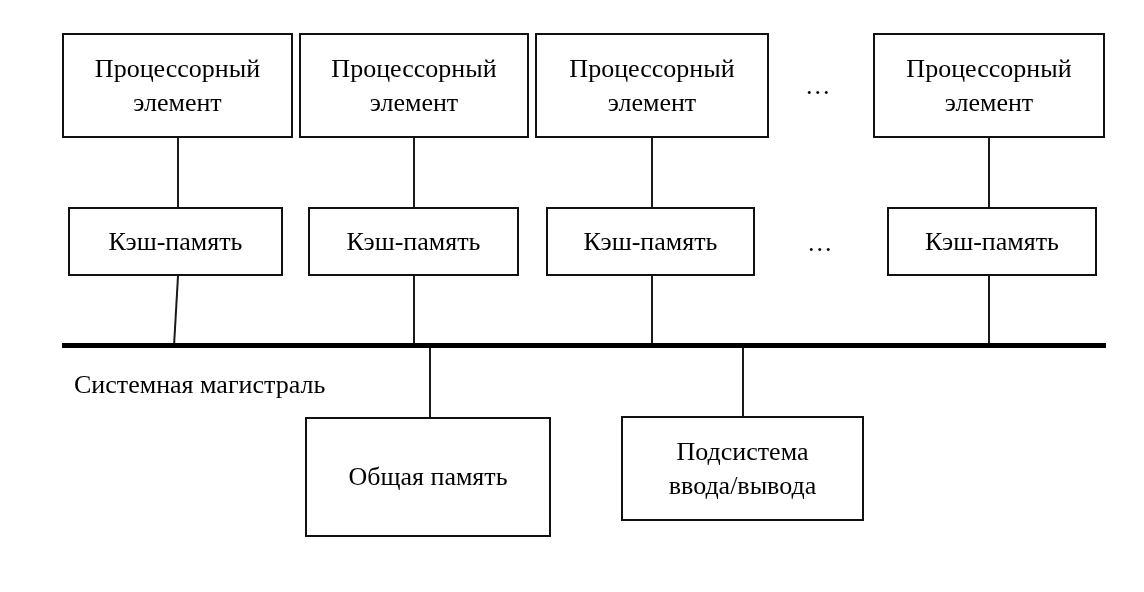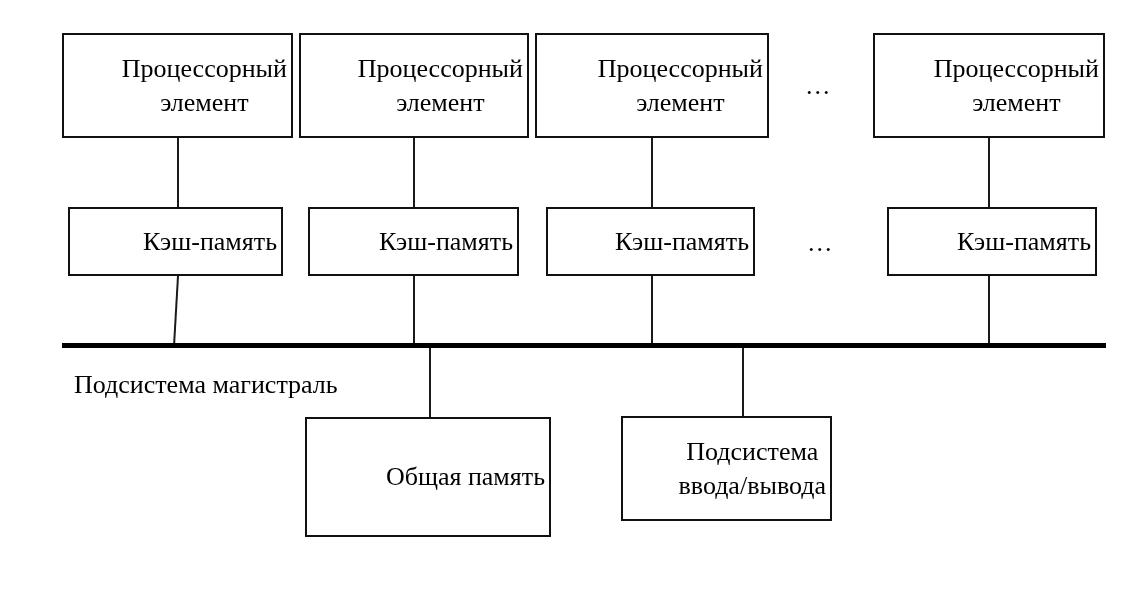--- a/index.html
+++ b/index.html
@@ -19,21 +19,21 @@
   }
 
   
   .node {
     position: absolute;
     box-sizing: border-box;
     border: 2px solid #111111;
     background: #ffffff;
     display: flex;
     align-items: center;
-    justify-content: flex-end;
+    justify-content: center;
     text-align: center;
     line-height: 1.28;
     font-size: 26px;
     padding: 16px 4px;
     z-index: 3;
   }
   .node .label {
     display: block;
     white-space: pre-line;
   }
@@ -127,27 +127,27 @@
 
   <svg class="conn-slant" style="left:168px; top:276px; width:16px; height:70px;" viewBox="0 0 16 70" xmlns="http://www.w3.org/2000/svg">
     <line x1="10" y1="0" x2="6" y2="70" stroke="#1a1a1a" stroke-width="2"></line>
   </svg>
   <div class="conn" style="left:413px; top:276px; height:70px;"></div>
   <div class="conn" style="left:651px; top:276px; height:70px;"></div>
   <div class="conn" style="left:988px; top:276px; height:70px;"></div>
 
   <div class="bus" style="left:62px; top:343px; width:1044px;"></div>
 
-  <div class="bus-label" style="left:74px; top:370px;">Подсистема магистраль</div>
+  <div class="bus-label" style="left:74px; top:370px;">Системная магистраль</div>
 
   <div class="conn" style="left:429px; top:346px; height:72px;"></div>
   <div class="conn" style="left:742px; top:346px; height:72px;"></div>
 
   <div class="node" style="left:305px; top:417px; width:246px; height:120px;">
     <span class="label">Общая память</span>
   </div>
 
-  <div class="node" style="left:621px; top:416px; width:211px; height:105px;">
+  <div class="node" style="left:621px; top:416px; width:243px; height:105px;">
     <span class="label">Подсистема
 ввода/вывода</span>
   </div>
 
 </div>
 
 </body></html>

